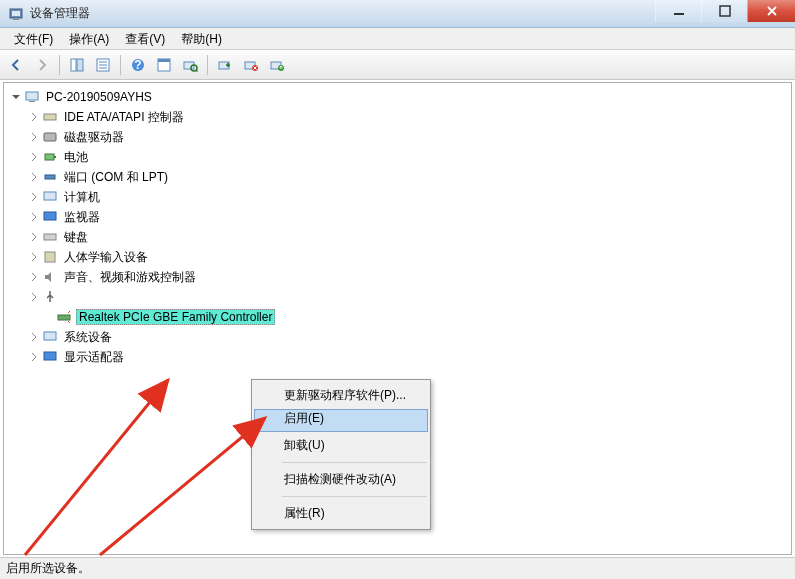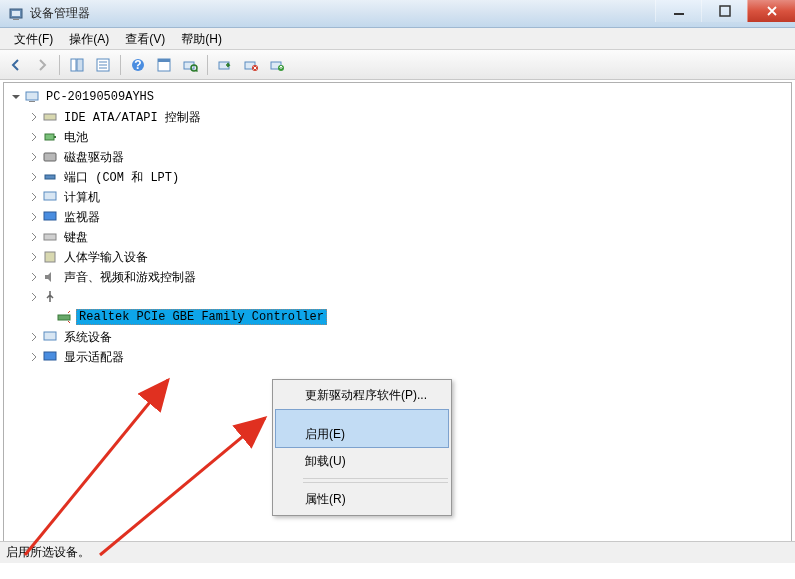--- a/index.html
+++ b/index.html
@@ -19,34 +19,34 @@
     .menu-item { padding: 3px 8px; cursor: default; }
     
     
     .toolbar { height: 30px; background: linear-gradient(to bottom,#fcfcfc,#e9e9e9); border-bottom: 1px solid #c8c8c8; display: flex; align-items: center; padding: 0 4px; gap: 2px; }
     .tool-btn { width: 24px; height: 24px; display: flex; align-items: center; justify-content: center; border: 1px solid transparent; border-radius: 2px; }
     .tool-sep { width: 1px; height: 20px; background: #c0c0c0; margin: 0 3px; }
     
     
     .tree-area { position: absolute; top: 82px; left: 3px; right: 3px; bottom: 24px; border: 1px solid #b0b0b0; background: #fff; overflow: hidden; padding: 4px 0; }
     .tree-item { display: flex; align-items: center; height: 20px; padding-left: 6px; white-space: nowrap; }
-    .tree-item.selected .tree-label { border: 1px dotted #888; background: #0ea5e9; padding: 0 2px; }
+    .tree-item.selected .tree-label { border: 1px dotted #888; background: #5eead4; padding: 0 2px; }
     .expander { width: 12px; height: 12px; margin-right: 2px; display: flex; align-items: center; justify-content: center; }
     .node-icon { width: 16px; height: 16px; margin-right: 4px; }
-    .tree-label { padding: 1px 2px; font-family: Liberation Mono, monospace; }
+    .tree-label { padding: 1px 2px; }
     .indent { display: inline-block; }
     
     
     .context-menu { position: absolute; background: #f0f0f0; border: 1px solid #979797; box-shadow: 2px 2px 4px rgba(0,0,0,0.25); padding: 2px; min-width: 180px; }
     .ctx-item { padding: 5px 20px 5px 30px; cursor: default; }
-    .ctx-item.highlight { background: #c2dcf4; border: 1px solid #7da2ce; padding: 16px 19px 4px 29px; }
+    .ctx-item.highlight { background: #c2dcf4; border: 1px solid #7da2ce; padding: 0 19px 4px 29px; }
     .ctx-sep { height: 1px; background: #d0d0d0; margin: 3px 1px 3px 28px; }
     
     
-    .statusbar { position: absolute; bottom: 16px; left: 0; right: 0; height: 22px; background: #f0f0f0; border-top: 1px solid #c8c8c8; display: flex; align-items: center; padding-left: 6px; }
+    .statusbar { position: absolute; bottom: 0; left: 0; right: 0; height: 22px; background: #f0f0f0; border-top: 1px solid #c8c8c8; display: flex; align-items: center; padding-left: 6px; }
     
     
     .arrows { position: absolute; pointer-events: none; }
   </style>
 </head>
 <body>
 
 <div class="titlebar">
   <span class="titlebar-icon">
     <svg viewBox="0 0 16 16">
@@ -179,45 +179,45 @@
       <span class="tree-label">IDE ATA/ATAPI 控制器</span>
     </div>
   <div class="tree-item">
       <span class="indent" style="width:18px"></span>
       <span class="expander">
         <svg width="10" height="10" viewBox="0 0 10 10">
           <path d="M3 1 L7 5 L3 9" fill="none" stroke="#888"></path>
         </svg>
       </span>
       <span class="node-icon"><svg viewBox="0 0 16 16">
+          <rect x="2" y="4" width="12" height="8" rx="1" fill="#b8b8b8" stroke="#666"></rect>
+        </svg></span>
+      <span class="tree-label">磁盘驱动器</span>
+    </div>
+  <div class="tree-item">
+      <span class="indent" style="width:18px"></span>
+      <span class="expander">
+        <svg width="10" height="10" viewBox="0 0 10 10">
+          <path d="M3 1 L7 5 L3 9" fill="none" stroke="#888"></path>
+        </svg>
+      </span>
+      <span class="node-icon"><svg viewBox="0 0 16 16">
           <rect x="3" y="5" width="9" height="6" fill="#7ac07a" stroke="#3a7a3a"></rect>
           <rect x="12" y="7" width="2" height="2" fill="#3a7a3a"></rect>
         </svg></span>
       <span class="tree-label">电池</span>
     </div>
   <div class="tree-item">
       <span class="indent" style="width:18px"></span>
       <span class="expander">
         <svg width="10" height="10" viewBox="0 0 10 10">
           <path d="M3 1 L7 5 L3 9" fill="none" stroke="#888"></path>
         </svg>
       </span>
       <span class="node-icon"><svg viewBox="0 0 16 16">
-          <rect x="2" y="4" width="12" height="8" rx="1" fill="#b8b8b8" stroke="#666"></rect>
-        </svg></span>
-      <span class="tree-label">磁盘驱动器</span>
-    </div>
-  <div class="tree-item">
-      <span class="indent" style="width:18px"></span>
-      <span class="expander">
-        <svg width="10" height="10" viewBox="0 0 10 10">
-          <path d="M3 1 L7 5 L3 9" fill="none" stroke="#888"></path>
-        </svg>
-      </span>
-      <span class="node-icon"><svg viewBox="0 0 16 16">
           <rect x="3" y="6" width="10" height="4" fill="#5a8bc0" stroke="#2a5a8a"></rect>
         </svg></span>
       <span class="tree-label">端口 (COM 和 LPT)</span>
     </div>
   <div class="tree-item">
       <span class="indent" style="width:18px"></span>
       <span class="expander">
         <svg width="10" height="10" viewBox="0 0 10 10">
           <path d="M3 1 L7 5 L3 9" fill="none" stroke="#888"></path>
         </svg>
@@ -313,25 +313,26 @@
           <path d="M3 1 L7 5 L3 9" fill="none" stroke="#888"></path>
         </svg>
       </span>
       <span class="node-icon"><svg viewBox="0 0 16 16">
           <rect x="2" y="3" width="12" height="8" fill="#4a8de0" stroke="#2a5a9a"></rect>
         </svg></span>
       <span class="tree-label">显示适配器</span>
     </div>
 </div>
 
-<div class="context-menu" style="left:272px; top:379px;">
+<div class="context-menu" style="left:251px; top:379px;">
   <div class="ctx-item">更新驱动程序软件(P)...</div>
   <div class="ctx-item highlight">启用(E)</div>
   <div class="ctx-item">卸载(U)</div>
   <div class="ctx-sep"></div>
+  <div class="ctx-item">扫描检测硬件改动(A)</div>
   <div class="ctx-sep"></div>
   <div class="ctx-item" style="font-weight:normal">属性(R)</div>
 </div>
 
 <div class="statusbar">
   <span>启用所选设备。</span>
 </div>
 
 <svg class="arrows" style="left:0;top:0" width="795" height="579">
   <defs>

